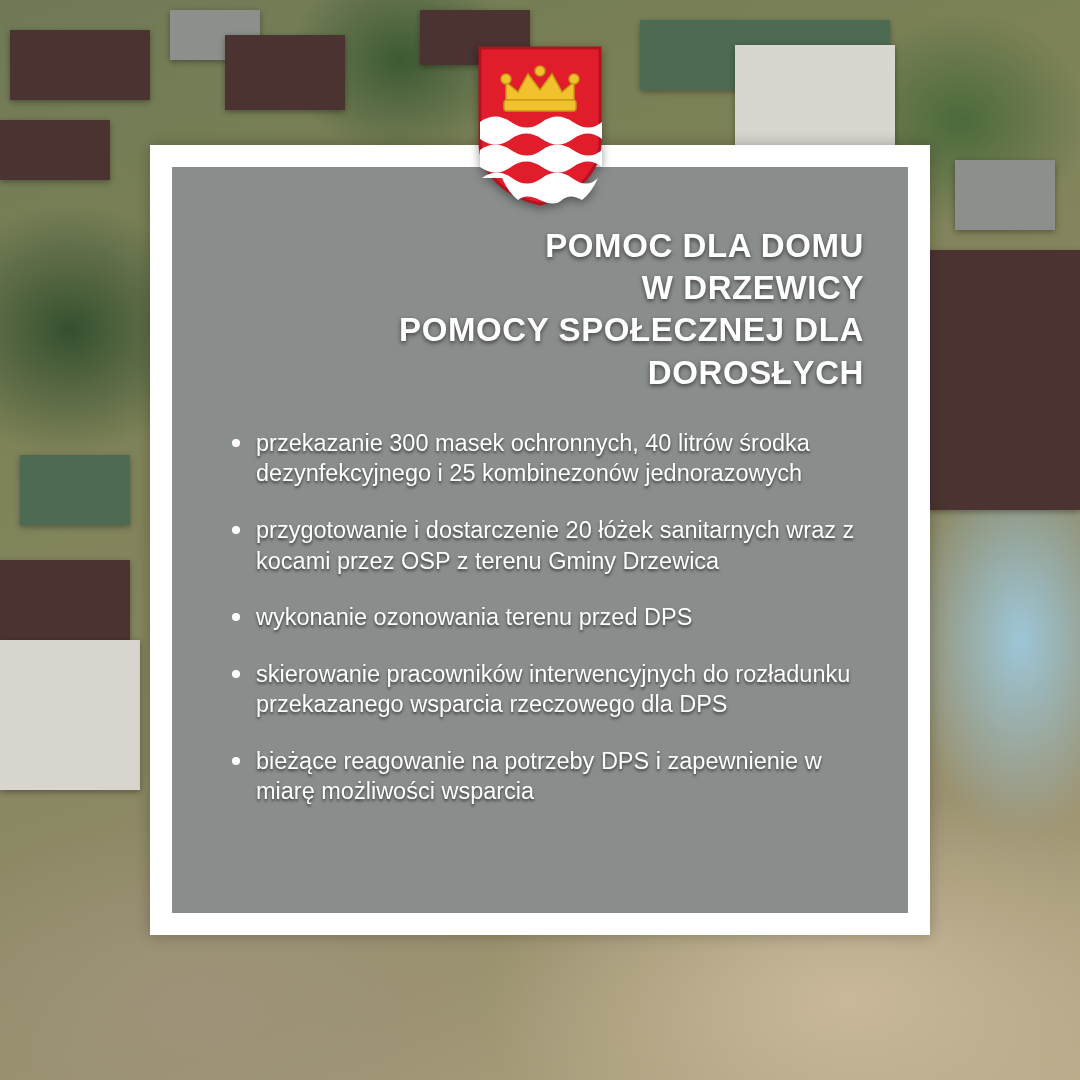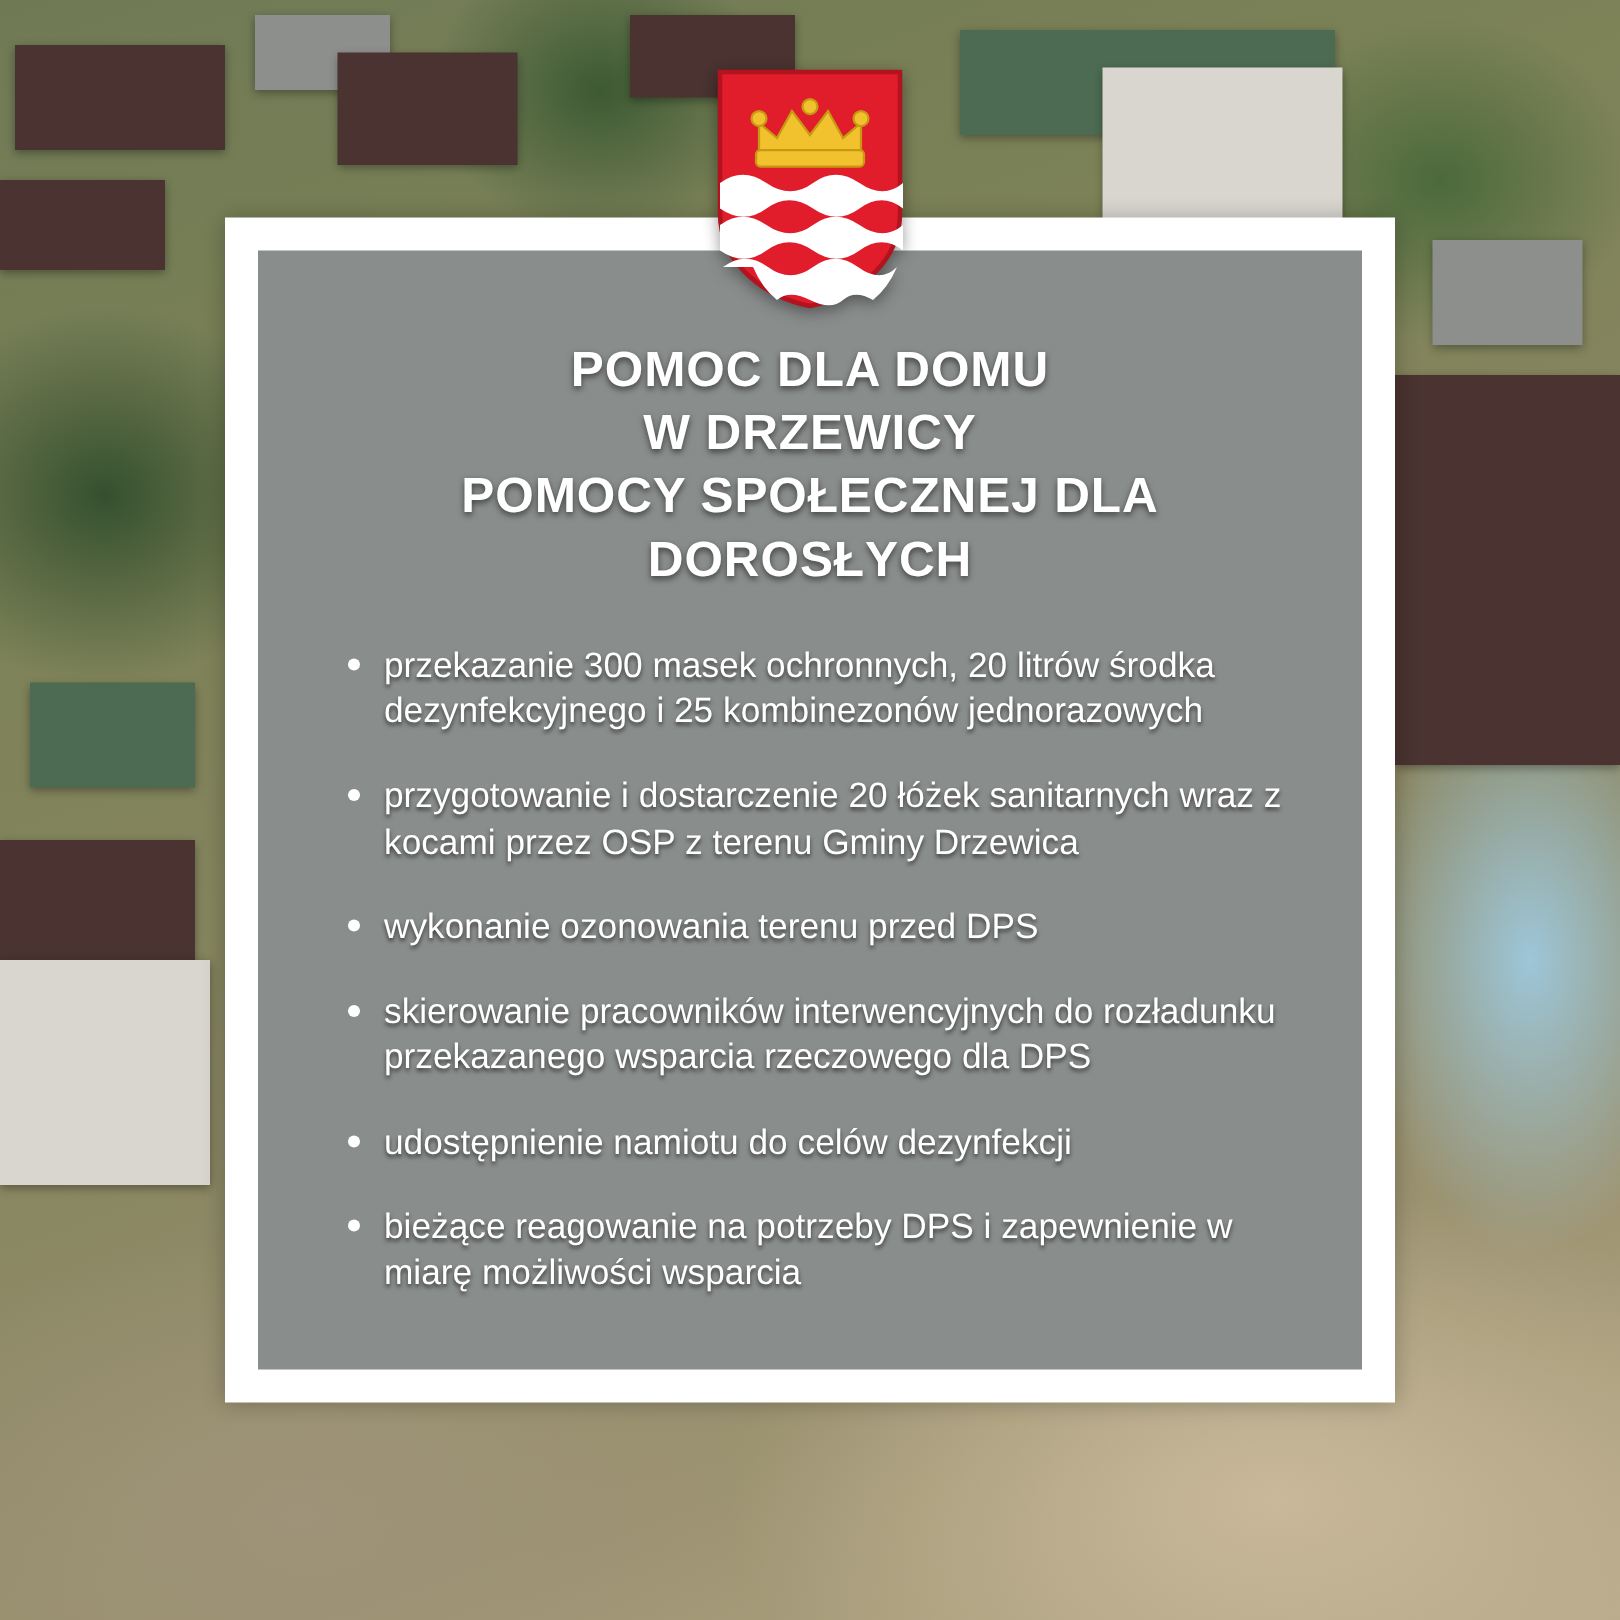--- a/index.html
+++ b/index.html
@@ -101,21 +101,21 @@
   .headline {
     text-align: center;
     color: #ffffff;
     font-weight: bold;
     font-size: 33px;
     line-height: 1.28;
     letter-spacing: .6px;
     text-shadow: 0 2px 4px rgba(0,0,0,.55);
     margin: 0 0 34px 0;
   }
-  .headline .l2 { display: block; }
+  .headline .l2 { display: block; text-align: right; }
 
   
   ul.points {
     list-style: none;
     margin: 0;
     padding: 0 6px 0 14px;
   }
   ul.points li {
     position: relative;
     color: #ffffff;
@@ -183,24 +183,23 @@
   <div class="frame">
     <div class="frame-inner">
 
       <h1 class="headline">
         <span class="l2">POMOC DLA DOMU</span>
         <span class="l2">W  DRZEWICY</span>
         <span class="l2">POMOCY SPOŁECZNEJ DLA DOROSŁYCH</span>
       </h1>
 
       <ul class="points">
-        <li>przekazanie 300 masek ochronnych, 20 litrów środka dezynfekcyjnego i 25 kombinezonów jednorazowych</li>
+        <li>przekazanie 300 masek ochronnych, 40 litrów środka dezynfekcyjnego i 25 kombinezonów jednorazowych</li>
         <li>przygotowanie i dostarczenie 20 łóżek sanitarnych wraz z kocami przez OSP z terenu Gminy Drzewica</li>
         <li>wykonanie ozonowania terenu przed DPS</li>
         <li>skierowanie pracowników interwencyjnych do rozładunku przekazanego wsparcia rzeczowego dla DPS</li>
-        <li>udostępnienie namiotu do celów dezynfekcji</li>
         <li>bieżące reagowanie na potrzeby DPS i zapewnienie w miarę możliwości wsparcia</li>
       </ul>
 
     </div>
   </div>
 
 </div>
 
 </body></html>

